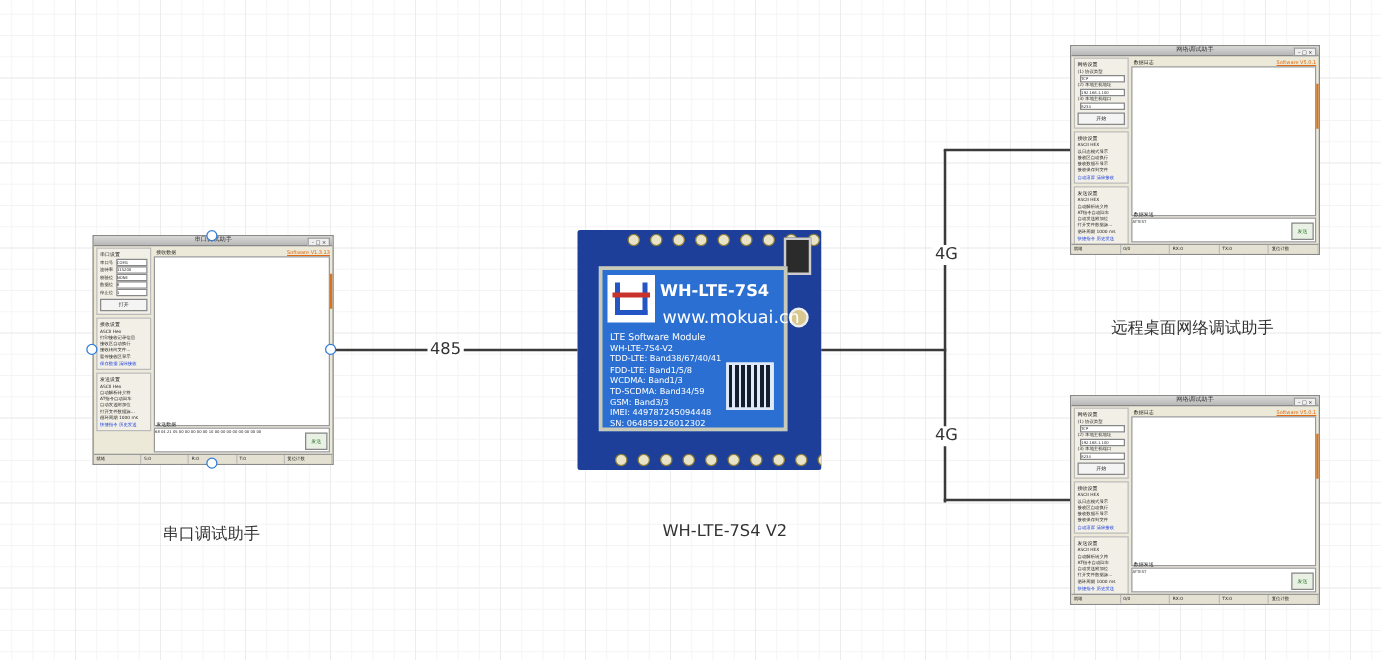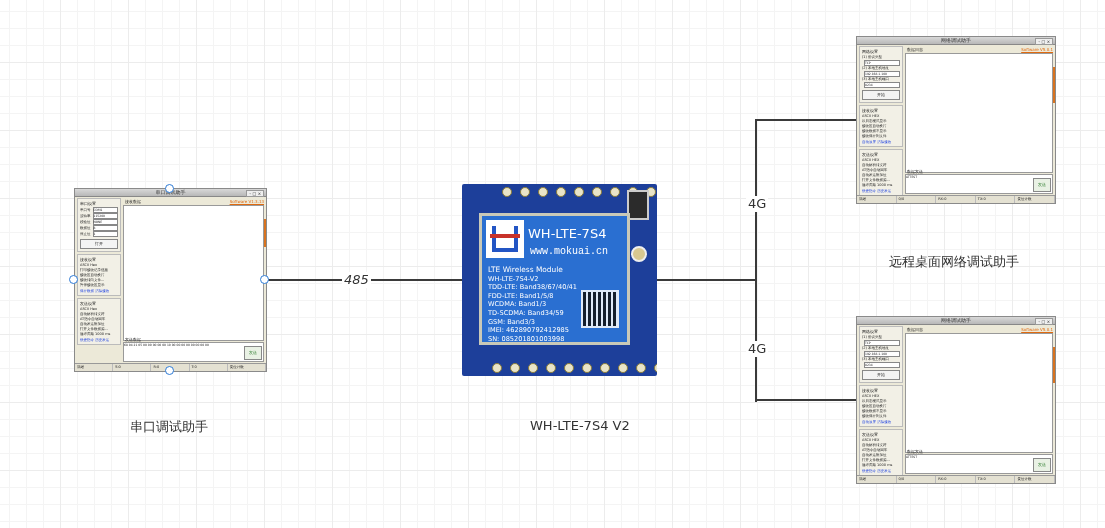--- a/index.html
+++ b/index.html
@@ -40,32 +40,32 @@
   .win .status span{flex:1;padding-left:2px;border-right:1px solid #bbb;white-space:nowrap;overflow:hidden;}
   .win .scroll-accent{position:absolute;right:0;width:2px;background:#d8731f;}
   
   .module{position:absolute;left:462px;top:184px;width:195px;height:192px;background:#1d3f9a;border-radius:2px;overflow:hidden;}
   .pins{position:absolute;display:flex;gap:8px;}
   .pin{width:8px;height:8px;border-radius:50%;background:#e9e4c8;border:1px solid #8a7c3a;}
   .chip{position:absolute;left:17px;top:29px;width:145px;height:126px;background:#2a6fd1;border:3px solid #c9c9b8;}
   .logo{position:absolute;left:4px;top:4px;width:38px;height:38px;background:#fff;}
   .logo .u{position:absolute;left:6px;top:6px;width:26px;height:26px;border:4px solid #2355c4;border-top:none;box-sizing:border-box;}
   .logo .bar{position:absolute;left:4px;top:14px;width:30px;height:4px;background:#c8322a;}
-  .chip-title{position:absolute;left:46px;top:10px;color:#fff;font-size:13px;font-weight:normal;text-align:right;}
-  .chip-url{position:absolute;left:48px;top:30px;color:#fff;font-size:10px;font-family:Liberation Mono, monospace;}
+  .chip-title{position:absolute;left:46px;top:10px;color:#fff;font-size:13px;font-weight:bold;text-align:right;}
+  .chip-url{position:absolute;left:48px;top:30px;color:#fff;font-size:14px;}
   .chip-info{position:absolute;left:6px;top:50px;color:#fff;font-size:6.6px;line-height:8.6px;}
   .chip-info .t1{font-size:7.4px;}
   .qr{position:absolute;right:8px;bottom:14px;width:34px;height:34px;background:
     repeating-linear-gradient(90deg,#111 0 3px,#fff 3px 5px),#fff;border:2px solid #fff;opacity:.85;}
 </style>
 </head>
 <body>
 
 <div class="line-h" style="left:265px;top:279px;width:197px;"></div>
-<div class="edge-label" style="left:342px;top:272px;font-style:italic;">485</div>
+<div class="edge-label" style="left:342px;top:272px;">485</div>
 
 <div class="line-h" style="left:657px;top:279px;width:100px;"></div>
 <div class="line-v" style="left:755px;top:120px;height:282px;"></div>
 <div class="line-h" style="left:755px;top:119px;width:102px;"></div>
 <div class="line-h" style="left:755px;top:399px;width:102px;"></div>
 <div class="edge-label" style="left:746px;top:196px;">4G</div>
 <div class="edge-label" style="left:746px;top:341px;">4G</div>
 
 <div class="win" style="left:74px;top:188px;width:191px;height:182px;">
   <div class="titlebar">
@@ -165,29 +165,29 @@
   <div class="abs" style="right:8px;top:6px;width:18px;height:26px;background:#2b2b2b;border:2px solid #ccc;"></div>
   <div class="abs" style="right:10px;top:62px;width:12px;height:12px;border-radius:50%;background:#d8c890;border:2px solid #eee;"></div>
   <div class="chip">
     <div class="logo">
       <div class="u"></div>
         <div class="bar"></div>
     </div>
     <div class="chip-title">WH-LTE-7S4</div>
     <div class="chip-url">www.mokuai.cn</div>
     <div class="chip-info">
-      <div class="t1">LTE Wireless Module</div>
+      <div class="t1">LTE Software Module</div>
       <div>WH-LTE-7S4-V2</div>
       <div>TDD-LTE:  Band38/67/40/41</div>
       <div>FDD-LTE:  Band1/5/8</div>
       <div>WCDMA:  Band1/3</div>
       <div>TD-SCDMA:  Band34/59</div>
       <div>GSM:  Band3/3</div>
-      <div>IMEI:  462890792412985</div>
-      <div>SN:  085201801003998</div>
+      <div>IMEI:  449787245094448</div>
+      <div>SN:  064859126012302</div>
     </div>
     <div class="qr"></div>
   </div>
 </div>
 <div class="caption" style="left:530px;top:418px;">WH-LTE-7S4 V2</div>
 
 <div class="win" style="left:856px;top:36px;width:198px;height:166px;">
   <div class="titlebar">
     <span class="ttl">网络调试助手</span>
     <span class="ctrl">– □ ×</span>

